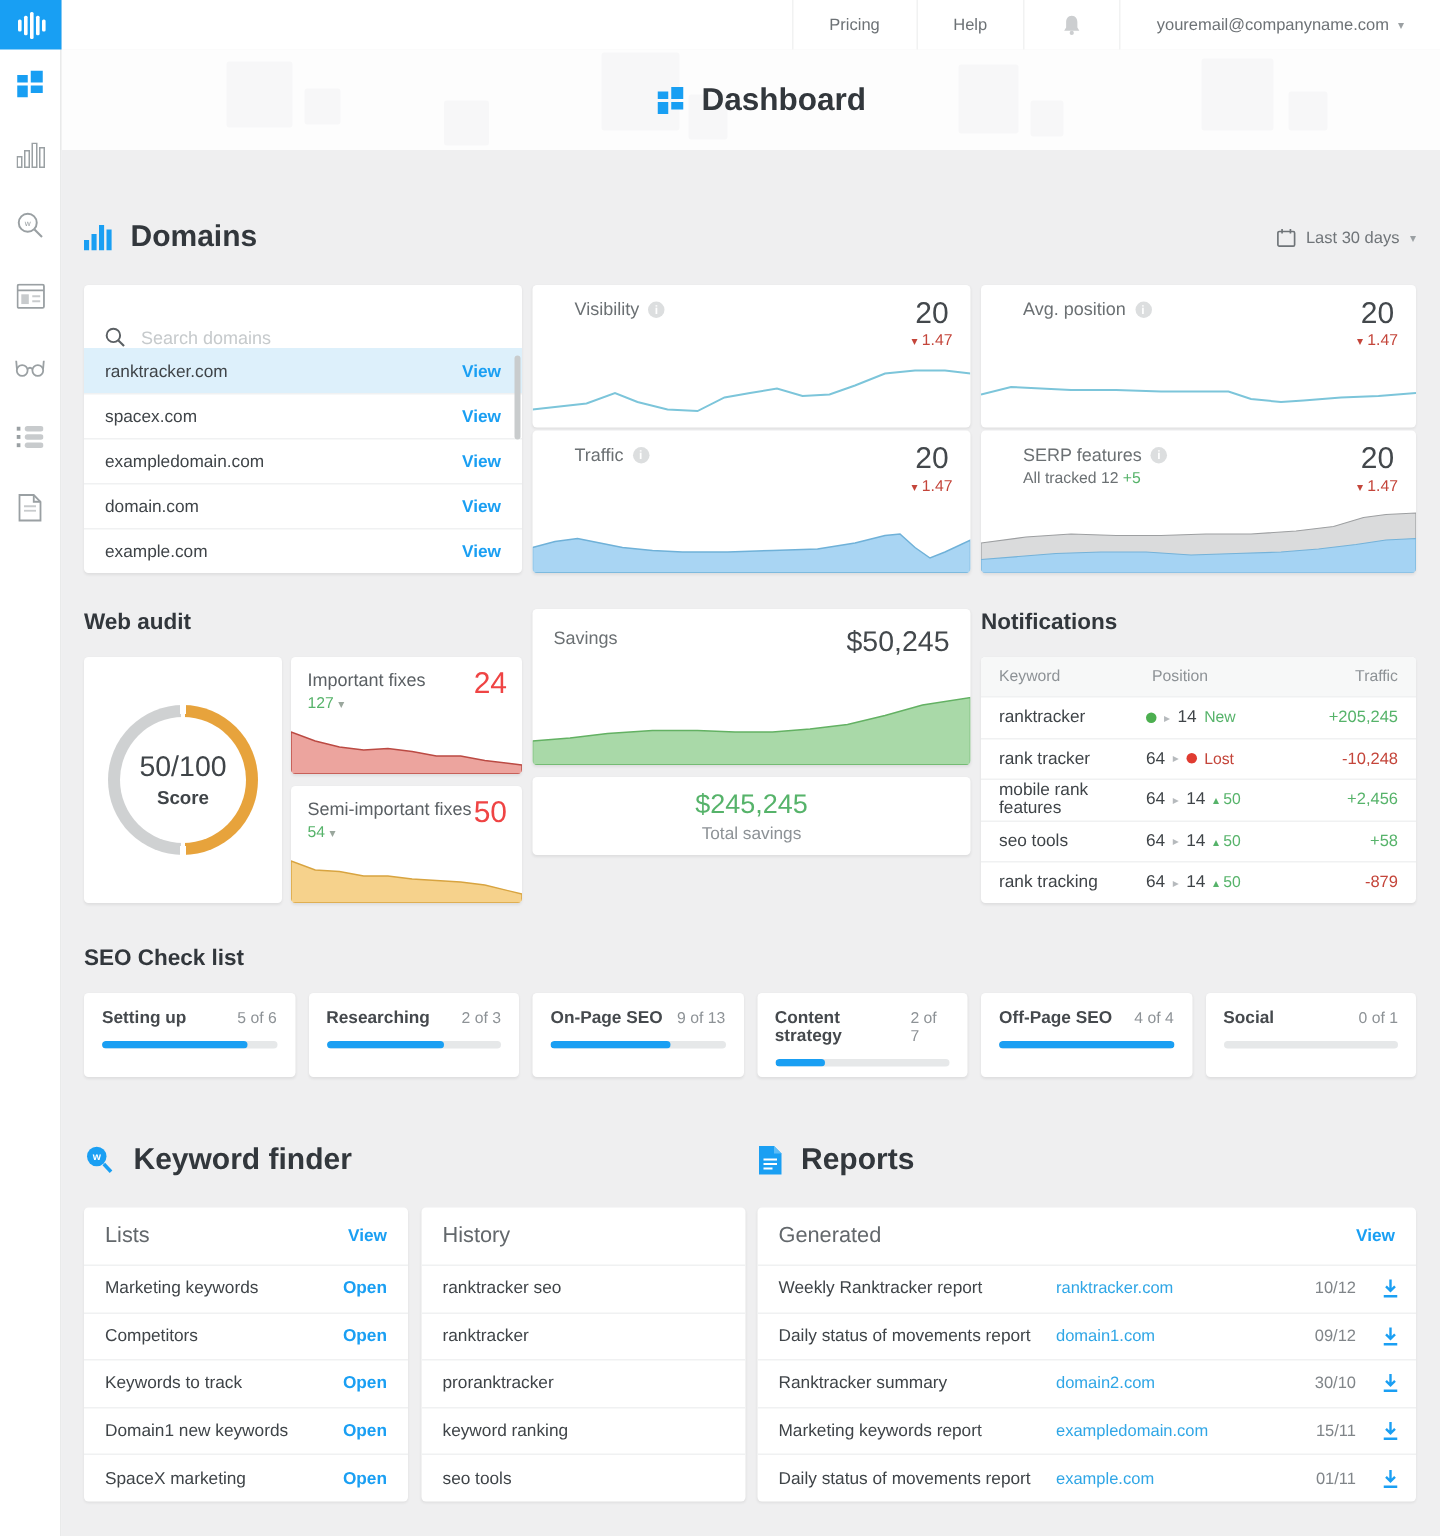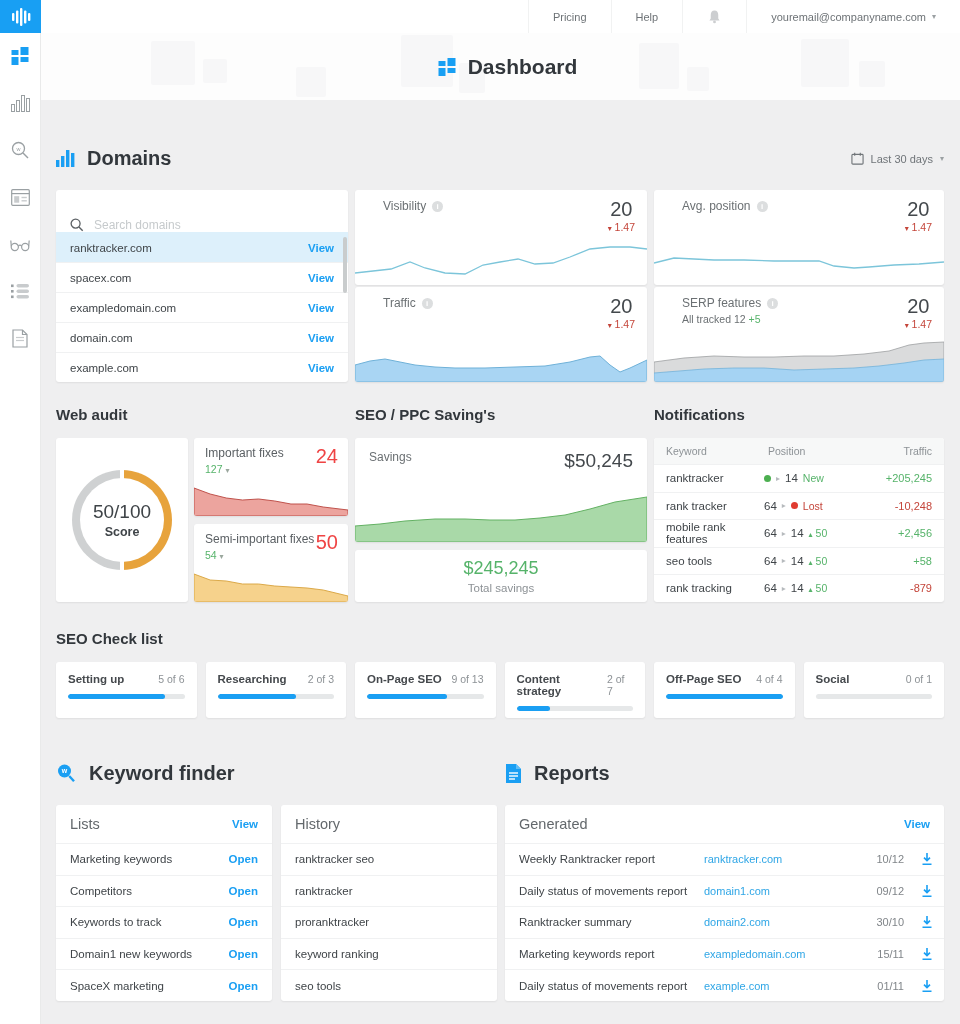--- a/index.html
+++ b/index.html
@@ -397,21 +397,20 @@
             </div>
             <svg class="spark" height="34" viewBox="0 0 143 34" preserveAspectRatio="none">
               <path d="M0,6 L15,12 L30,13 L45,16 L60,16 L75,18 L90,19 L105,20 L120,22 L143,28 L143,34 L0,34 Z" fill="#f6d28c" stroke="#d8a440" stroke-width="0.9"></path>
             </svg>
           </div>
         </div>
       </div>
     </div>
 
     <div>
-      <h3>SEO / PPC Saving's</h3>
       <div class="card savings-card">
         <div class="sv-head">
           <span class="sv-lbl">Savings</span>
           <span class="sv-val">$50,245</span>
         </div>
         <svg class="spark" height="50" viewBox="0 0 292 50" preserveAspectRatio="none">
           <path d="M0,34 L25,32 L50,29 L80,27 L110,27 L135,28 L160,28 L185,26 L210,23 L235,17 L260,10 L292,5 L292,50 L0,50 Z" fill="#a9d9a8" stroke="#63b163" stroke-width="1"></path>
         </svg>
       </div>
       <div class="card totals">

